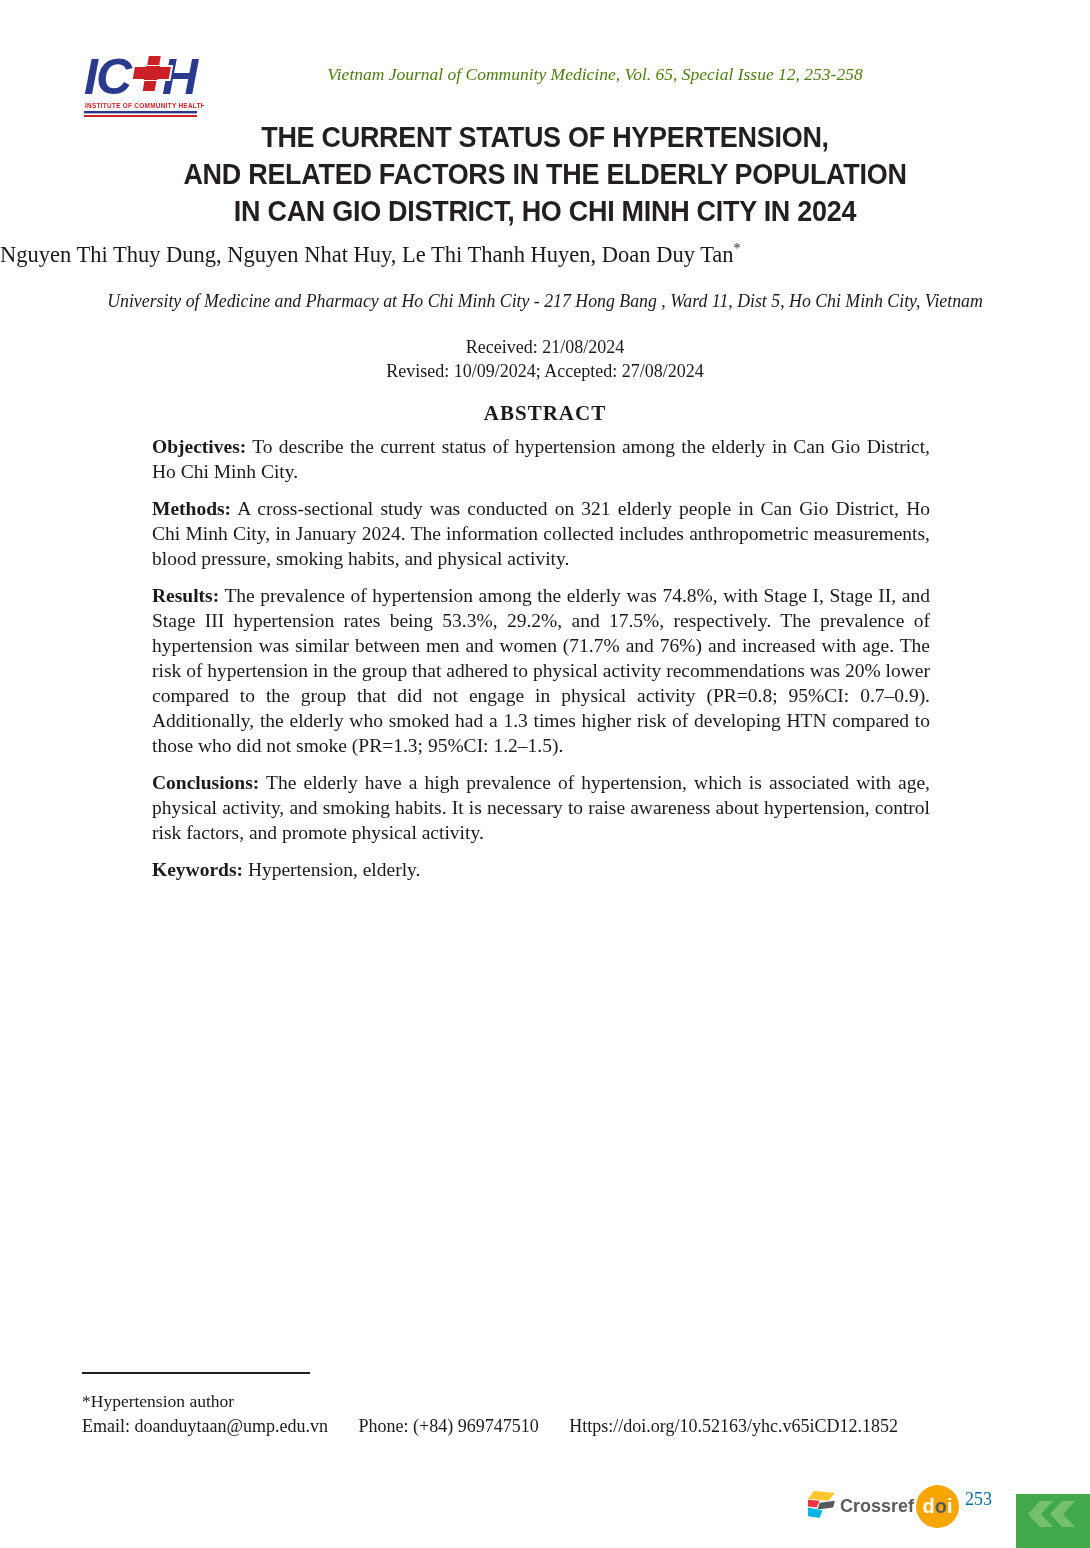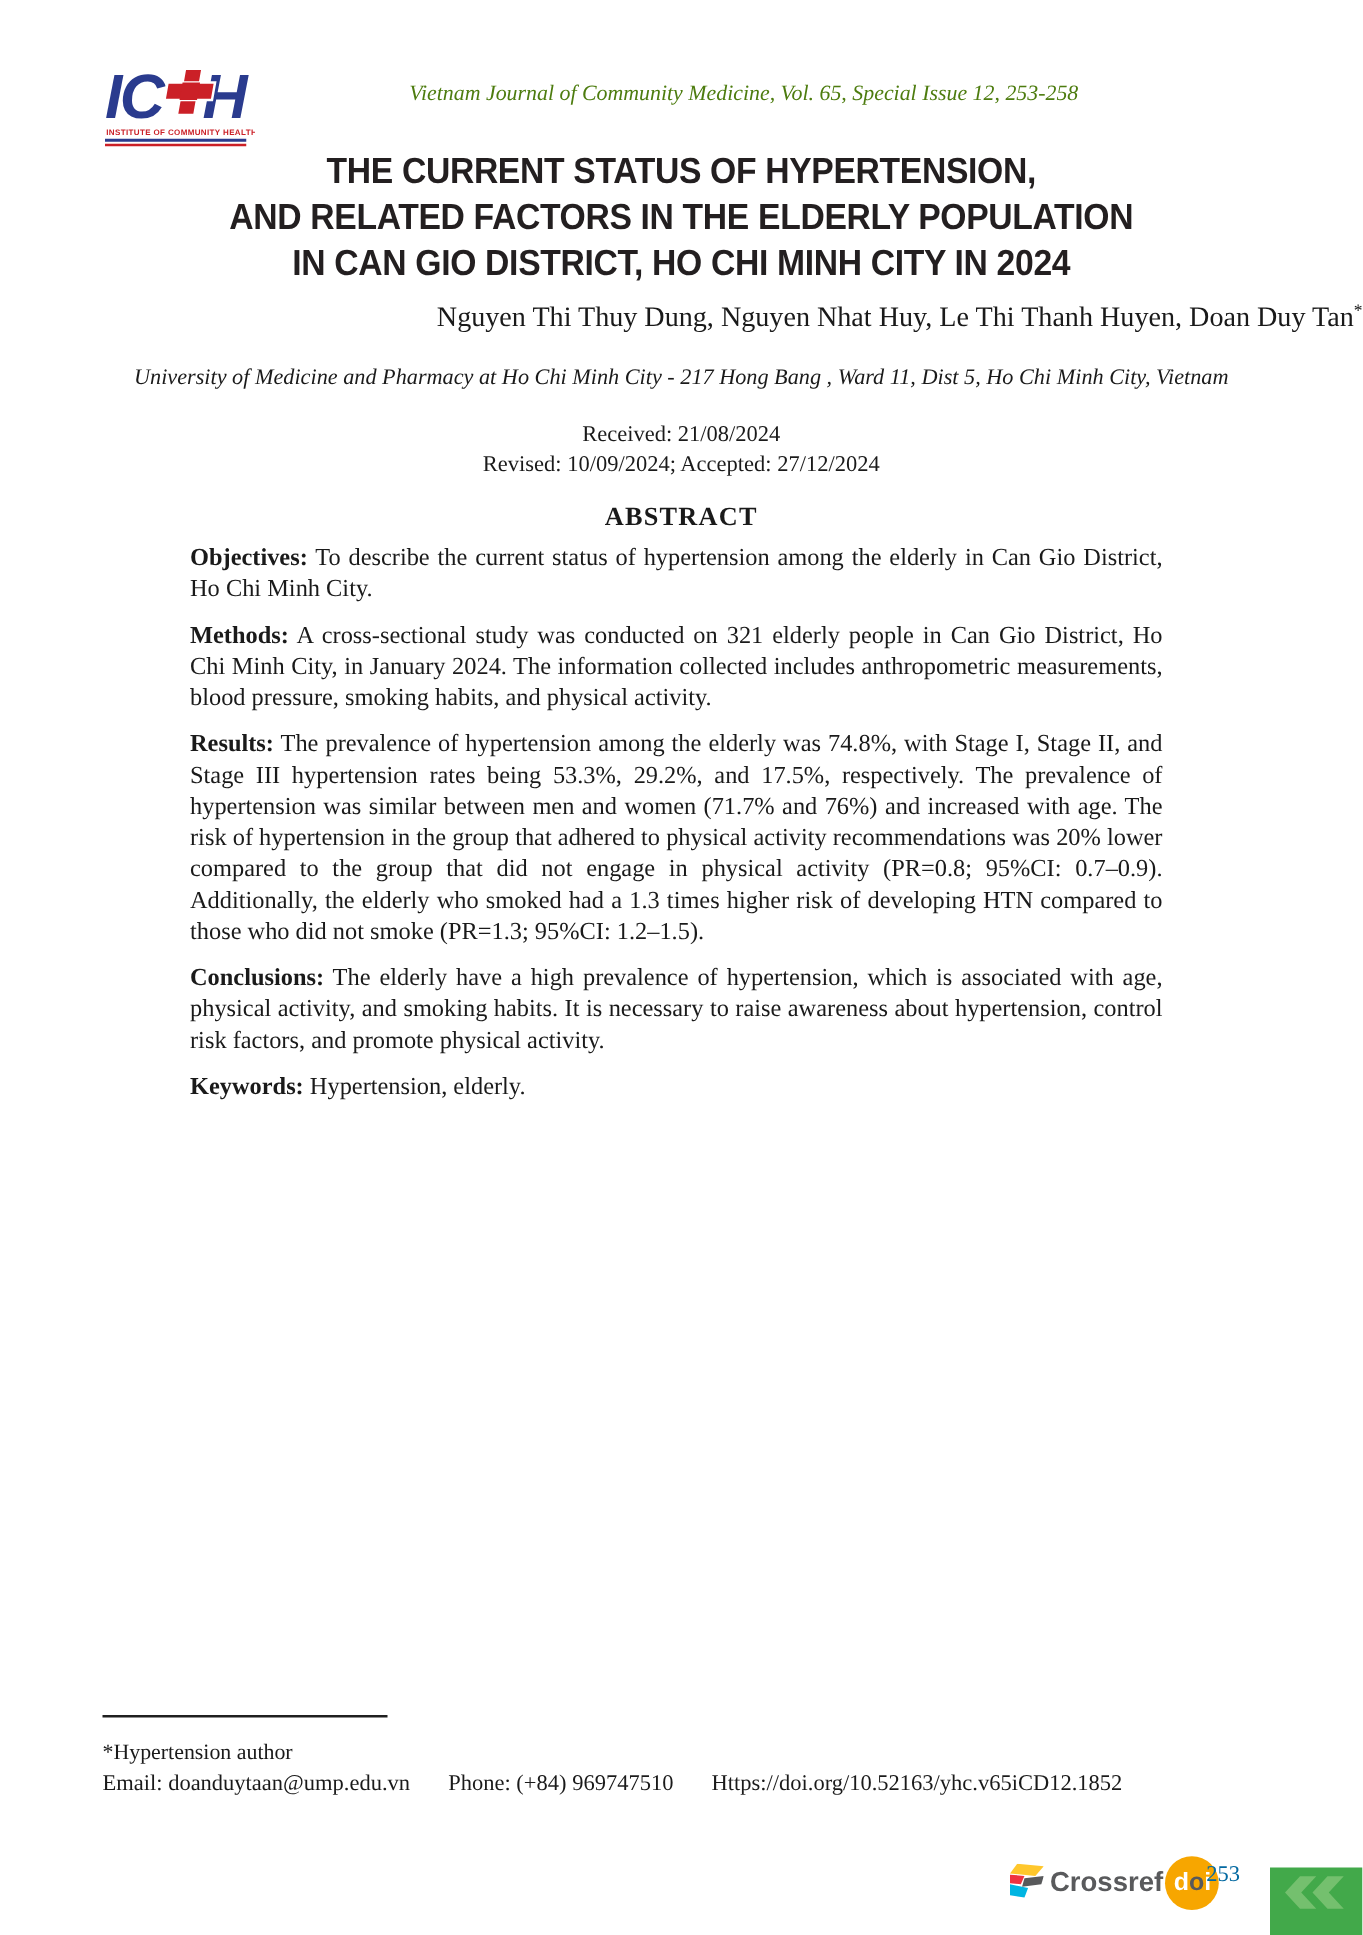--- a/index.html
+++ b/index.html
@@ -12,21 +12,21 @@
     font-style:italic; font-size:17.5px; color:#4d7c0f; }
 
   .logo-wrap { top:50px; left:84px; width:120px; height:70px; }
 
   
   .title-block { top:119px; left:0; width:1090px; text-align:center;
     font-family:"Liberation Sans", sans-serif; font-weight:bold; font-size:29px;
     line-height:37px; color:#231f20; letter-spacing:-0.3px;
     transform:scaleX(0.93); transform-origin:center; }
 
-  .authors-line { top:241px; left:0; width:1090px; text-align:right; font-size:22.5px;padding-left:16px; }
+  .authors-line { top:241px; left:0; width:1090px; text-align:left; font-size:22.5px; }
   .authors-line sup { font-size:14px; }
 
   .affiliation-line { top:291px; left:0; width:1090px; text-align:center;
     font-style:italic; font-size:17.8px; }
 
   .dates-block { top:336px; left:0; width:1090px; text-align:center;
     font-size:18px; line-height:23.5px; }
 
   
   .abstract-heading { top:401px; left:0; width:1090px; text-align:center;
@@ -40,21 +40,21 @@
   
   .footnote-divider { top:1372px; left:82px; width:228px; height:2px; background:#1f1f1f; }
   .corresponding-line { top:1391px; left:82px; font-size:17.5px; }
   .contact-line { top:1416px; left:82px; font-size:18px; }
   .contact-line .grp { margin-right:26px; }
   .contact-line b { font-weight:normal; }
 
   
   .crossref-block { top:1484px; left:808px; height:44px; display:flex; align-items:center; }
   .crossref-text { font-family:"Liberation Sans", sans-serif; font-weight:bold;
-    font-size:22px; color:#595a5c; margin-left:5px; }
+    font-size:18px; color:#595a5c; margin-left:5px; }
   .doi-circle { width:43px; height:43px; border-radius:50%; background:#f7a600;
     display:flex; align-items:center; justify-content:center; margin-left:2px;
     font-family:"Liberation Sans", sans-serif; font-weight:bold; font-size:20px; }
   .doi-circle .w { color:#ffffff; }
   .doi-circle .g { color:#58595b; }
 
   .page-number { top:1489px; left:953px; font-size:18px; color:#0369a1;margin-left:12px; }
 
   .corner-box { right:0; bottom:0; width:74px; height:54px; background:#42a94a; }
 </style>
@@ -85,21 +85,21 @@
 </div>
 
 <div class="abs authors-line">
   <span>Nguyen Thi Thuy Dung, Nguyen Nhat Huy, Le Thi Thanh Huyen, Doan Duy Tan</span><sup>*</sup>
 </div>
 
 <div class="abs affiliation-line">University of Medicine and Pharmacy at Ho Chi Minh City - 217 Hong Bang , Ward 11, Dist 5, Ho Chi Minh City, Vietnam</div>
 
 <div class="abs dates-block">
   <div>Received: 21/08/2024</div>
-  <div>Revised: 10/09/2024; Accepted: 27/12/2024</div>
+  <div>Revised: 10/09/2024; Accepted: 27/08/2024</div>
 </div>
 
 <div class="abs abstract-heading">ABSTRACT</div>
 
 <div class="abs abstract-body">
   <p>
     <b>Objectives:</b>
     <span>To describe the current status of hypertension among the elderly in Can Gio District, Ho Chi Minh City.</span>
   </p>
   <p>

